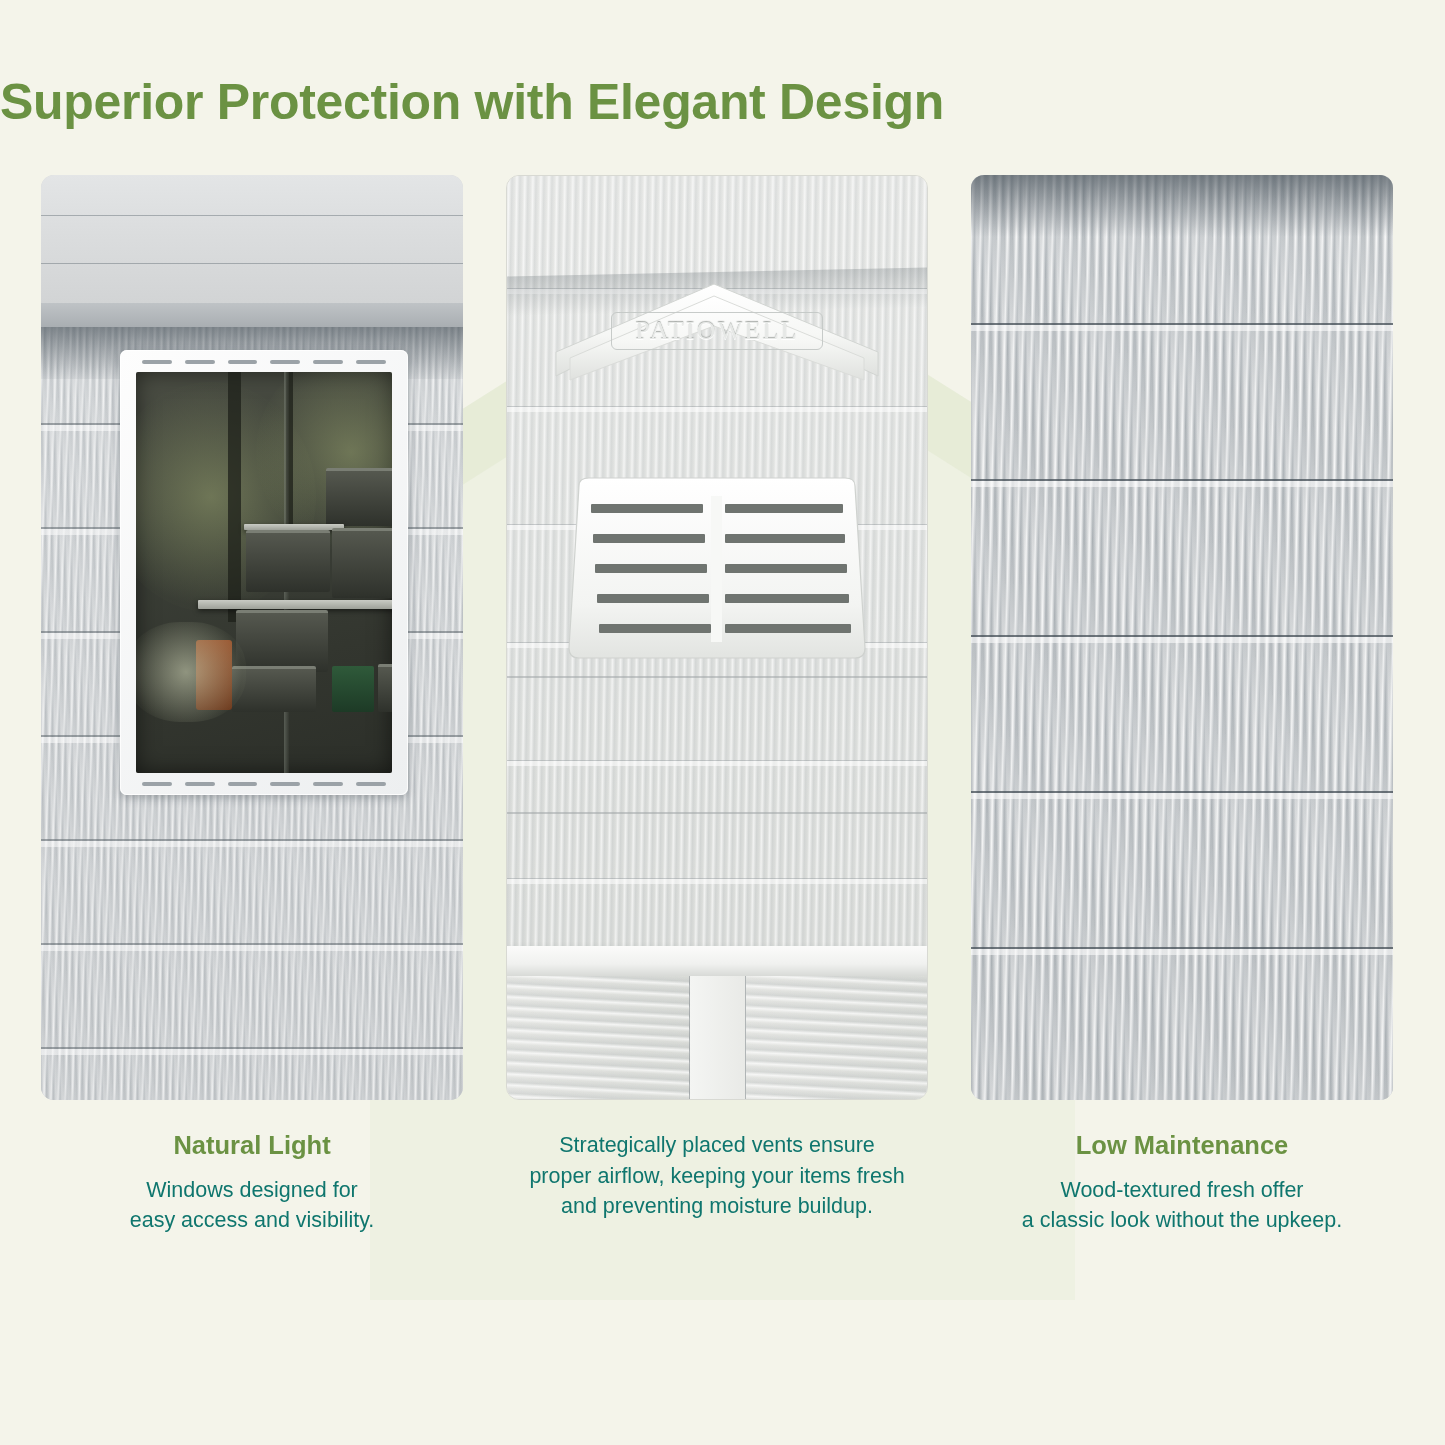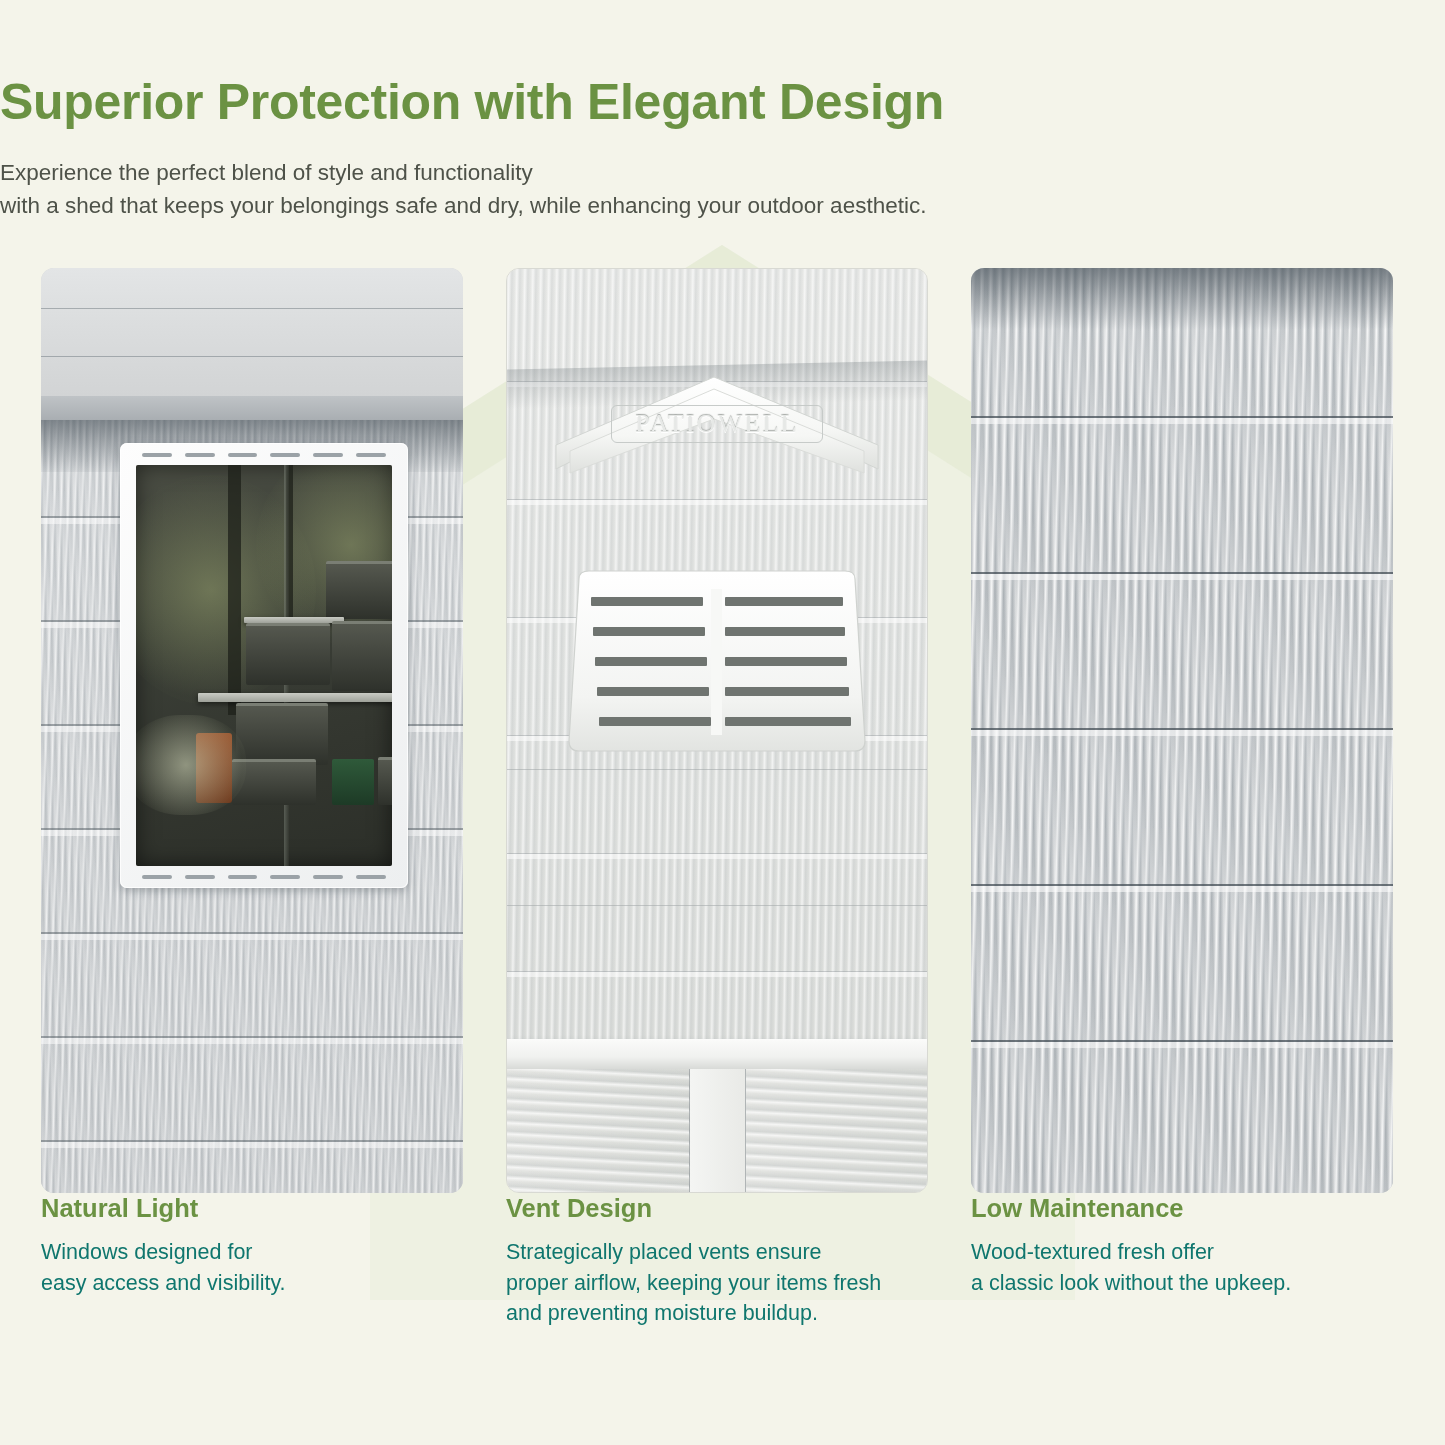--- a/index.html
+++ b/index.html
@@ -64,21 +64,21 @@
   .photo {
     position: relative;
     width: 100%;
     height: 925px;
     border-radius: 13px;
     overflow: hidden;
     background: #D5D7D6;
   }
   .photo.bordered { border: 1.5px solid #D8D9D3; background: #F3F3EC; }
 
-  .caption { }
+  .caption { text-align: center; margin-top: 30px; }
   .cap-title {
     font-size: 25.5px;
     font-weight: bold;
     color: #6B9243;
     line-height: 1.2;
   }
   .cap-body {
     margin-top: 14px;
     font-size: 21.5px;
     color: #0f766e;
@@ -292,24 +292,20 @@
 
 <div class="page">
 
   <svg class="watermark" viewBox="0 0 1445 1445" preserveAspectRatio="none">
     <polygon points="722,245 1075,468 1075,1300 370,1300 370,468" fill="#EDF0E2" opacity="0.95"></polygon>
     <polygon points="722,245 1190,540 1140,585 722,320 305,585 255,540" fill="#E6EBD6" opacity="0.9"></polygon>
   </svg>
 
   <div class="header">
     <h1 class="title">Superior Protection with Elegant Design</h1>
-    <p class="subtitle">
-      <span>Experience the perfect blend of style and functionality</span><br>
-      <span>with a shed that keeps your belongings safe and dry, while enhancing your outdoor aesthetic.</span>
-    </p>
   </div>
 
   <div class="cards">
 
     <div class="card">
       <div class="photo">
         <div class="p1-wall"></div>
         <div class="p1-shadow"></div>
         <div class="p1-soffit"></div>
         <div class="p1-fascia"></div>
@@ -411,21 +407,20 @@
         <div class="p2-seam" style="top:636px;"></div>
         <div class="p2-trim"></div>
         <div class="p2-panels">
           <div class="p2-panel"></div>
           <div class="p2-panel narrow"></div>
           <div class="p2-panel"></div>
         </div>
       </div>
 
       <div class="caption">
-        <div class="cap-title">Vent Design</div>
         <div class="cap-body">
           <span>Strategically placed vents ensure</span><br>
           <span>proper airflow, keeping your items fresh</span><br>
           <span>and preventing moisture buildup.</span>
         </div>
       </div>
     </div>
 
     <div class="card">
       <div class="photo">

